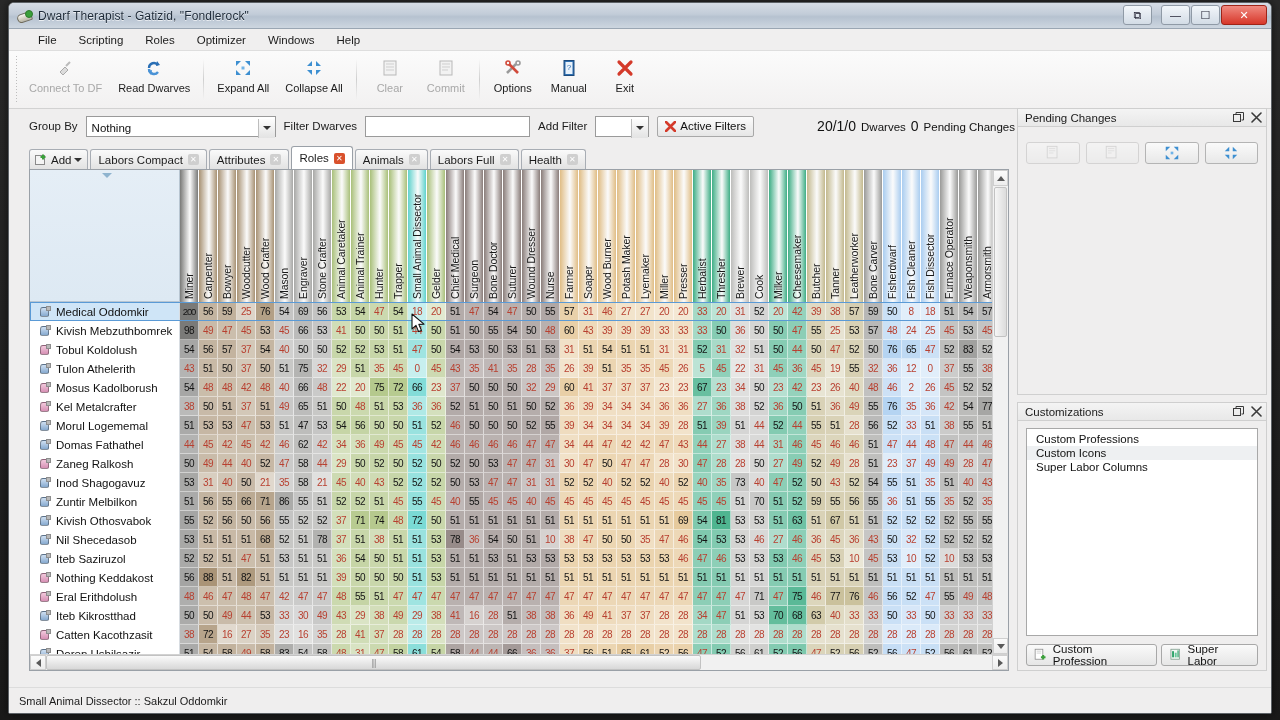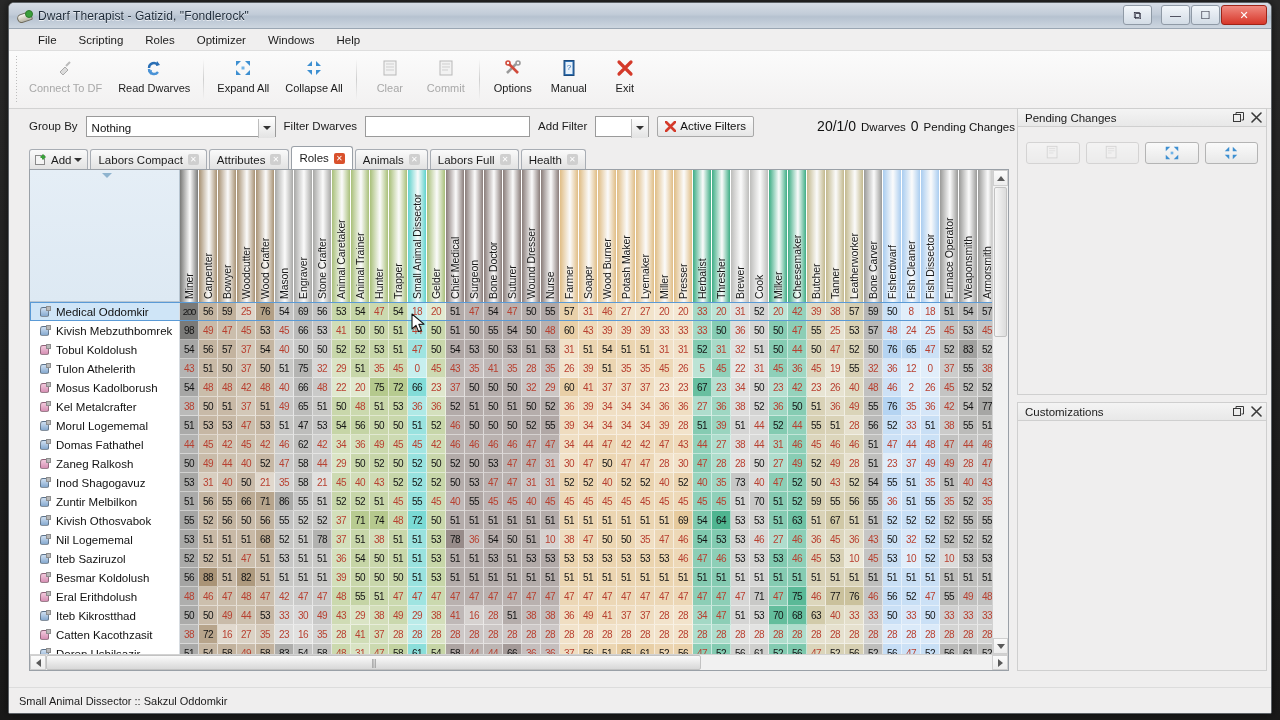--- a/index.html
+++ b/index.html
@@ -1271,21 +1271,21 @@
             <div class="cell" style="background: rgb(180, 172, 170); color: rgb(20, 20, 20);">51</div>
             <div class="cell" style="background: rgb(180, 172, 170); color: rgb(20, 20, 20);">51</div>
             <div class="cell" style="background: rgb(235, 213, 177); color: rgb(20, 20, 20);">51</div>
             <div class="cell" style="background: rgb(235, 213, 177); color: rgb(20, 20, 20);">51</div>
             <div class="cell" style="background: rgb(235, 213, 177); color: rgb(20, 20, 20);">51</div>
             <div class="cell" style="background: rgb(235, 213, 177); color: rgb(20, 20, 20);">51</div>
             <div class="cell" style="background: rgb(235, 213, 177); color: rgb(20, 20, 20);">51</div>
             <div class="cell" style="background: rgb(235, 213, 177); color: rgb(20, 20, 20);">51</div>
             <div class="cell" style="background: rgb(230, 202, 157); color: rgb(20, 20, 20);">69</div>
             <div class="cell" style="background: rgb(127, 201, 174); color: rgb(20, 20, 20);">54</div>
-            <div class="cell" style="background: rgb(79, 181, 144); color: rgb(20, 20, 20);">64</div>
+            <div class="cell" style="background: rgb(79, 181, 144); color: rgb(20, 20, 20);">81</div>
             <div class="cell" style="background: rgb(212, 212, 210); color: rgb(20, 20, 20);">53</div>
             <div class="cell" style="background: rgb(212, 212, 210); color: rgb(20, 20, 20);">53</div>
             <div class="cell" style="background: rgb(133, 203, 178); color: rgb(20, 20, 20);">51</div>
             <div class="cell" style="background: rgb(111, 194, 164); color: rgb(20, 20, 20);">63</div>
             <div class="cell" style="background: rgb(217, 210, 183); color: rgb(20, 20, 20);">51</div>
             <div class="cell" style="background: rgb(208, 200, 166); color: rgb(20, 20, 20);">67</div>
             <div class="cell" style="background: rgb(217, 210, 183); color: rgb(20, 20, 20);">51</div>
             <div class="cell" style="background: rgb(191, 191, 189); color: rgb(20, 20, 20);">51</div>
             <div class="cell" style="background: rgb(200, 223, 245); color: rgb(20, 20, 20);">52</div>
             <div class="cell" style="background: rgb(200, 223, 245); color: rgb(20, 20, 20);">52</div>
@@ -1294,21 +1294,21 @@
             <div class="cell" style="background: rgb(187, 187, 185); color: rgb(20, 20, 20);">55</div>
             <div class="cell" style="background: rgb(187, 187, 185); color: rgb(20, 20, 20);">55</div>
             <div class="cell" style="background: rgb(186, 186, 185); color: rgb(20, 20, 20);">56</div>
           </div>
           <div class="row">
             <div class="namecell">
               <span class="dicon">
                 <i style="background: linear-gradient(rgb(207, 224, 242), rgb(134, 169, 207));"></i>
                 <b></b>
               </span>
-              <span>Nil Logememal</span>
+              <span>Nil Shecedasob</span>
             </div>
             <div class="cell" style="background: rgb(168, 168, 166); color: rgb(20, 20, 20);">53</div>
             <div class="cell" style="background: rgb(200, 185, 166); color: rgb(20, 20, 20);">51</div>
             <div class="cell" style="background: rgb(200, 185, 166); color: rgb(20, 20, 20);">51</div>
             <div class="cell" style="background: rgb(200, 185, 166); color: rgb(20, 20, 20);">51</div>
             <div class="cell" style="background: rgb(186, 168, 144); color: rgb(20, 20, 20);">68</div>
             <div class="cell" style="background: rgb(199, 199, 197); color: rgb(20, 20, 20);">52</div>
             <div class="cell" style="background: rgb(200, 200, 198); color: rgb(20, 20, 20);">51</div>
             <div class="cell" style="background: rgb(178, 178, 176); color: rgb(20, 20, 20);">78</div>
             <div class="cell" style="background: rgb(211, 223, 187); color: rgb(184, 64, 48);">37</div>
@@ -1400,21 +1400,21 @@
             <div class="cell" style="background: rgb(189, 189, 187); color: rgb(20, 20, 20);">53</div>
             <div class="cell" style="background: rgb(189, 189, 187); color: rgb(20, 20, 20);">53</div>
             <div class="cell" style="background: rgb(189, 189, 187); color: rgb(20, 20, 20);">53</div>
           </div>
           <div class="row">
             <div class="namecell">
               <span class="dicon">
                 <i style="background: linear-gradient(rgb(243, 201, 221), rgb(214, 144, 180));"></i>
                 <b></b>
               </span>
-              <span>Besmar Koldolush</span>
+              <span>Nothing Keddakost</span>
             </div>
             <div class="cell" style="background: rgb(164, 164, 163); color: rgb(20, 20, 20);">56</div>
             <div class="cell" style="background: rgb(170, 148, 119); color: rgb(20, 20, 20);">88</div>
             <div class="cell" style="background: rgb(200, 185, 166); color: rgb(20, 20, 20);">51</div>
             <div class="cell" style="background: rgb(174, 154, 126); color: rgb(20, 20, 20);">82</div>
             <div class="cell" style="background: rgb(200, 185, 166); color: rgb(20, 20, 20);">51</div>
             <div class="cell" style="background: rgb(200, 200, 198); color: rgb(20, 20, 20);">51</div>
             <div class="cell" style="background: rgb(200, 200, 198); color: rgb(20, 20, 20);">51</div>
             <div class="cell" style="background: rgb(200, 200, 198); color: rgb(20, 20, 20);">51</div>
             <div class="cell" style="background: rgb(210, 222, 185); color: rgb(184, 64, 48);">39</div>
@@ -1747,20 +1747,44 @@
           <svg width="11" height="11" viewBox="0 0 11 11">
               <rect x="0.5" y="2.5" width="7" height="7" fill="none" stroke="#3a3a3a"></rect>
               <path d="M3 2.5 V0.5 H10.5 V8 H8.5" fill="none" stroke="#3a3a3a"></path>
             </svg>
           <svg width="11" height="11" viewBox="0 0 11 11">
               <path d="M1 1 L10 10 M10 1 L1 10" stroke="#3a3a3a" stroke-width="1.6" stroke-linecap="round"></path>
             </svg>
         </span>
       </div>
       <div class="dock-body" style="height:250px">
+        <div class="listbox" id="cust-list" style="height:208px; padding-top:3px;">
+            <div class="litem">Custom Professions</div>
+            <div class="litem hl">Custom Icons</div>
+            <div class="litem">Super Labor Columns</div>
+          </div>
+        <div class="dock-btnrow" id="cust-footer" style="gap:4px">
+            <div class="botbtn">
+              <svg width="14" height="14" viewBox="0 0 18 18">
+                <rect x="1.5" y="1.5" width="10" height="13" fill="#fff" stroke="#8a8a8a"></rect>
+                <path d="M3.5 4 H9.5 M3.5 6.5 H9.5" stroke="#c4c4c4"></path>
+                <path d="M12 9 V15 M9 12 H15" stroke="#3aa03a" stroke-width="2.6"></path>
+              </svg>
+              <span>Custom Profession</span>
+            </div>
+            <div class="botbtn">
+              <svg width="14" height="14" viewBox="0 0 18 18">
+                <rect x="2.5" y="1.5" width="11" height="13" fill="#f0f7f2" stroke="#7a9a88"></rect>
+                <rect x="4" y="4" width="2.5" height="8" fill="#2fa36a"></rect>
+                <rect x="7.5" y="6" width="2.5" height="6" fill="#66c79a"></rect>
+                <rect x="11" y="3" width="1.6" height="9" fill="#2fa36a"></rect>
+              </svg>
+              <span>Super Labor</span>
+            </div>
+          </div>
       </div>
     </div>
 
     <div id="statusbar">
       <span>Small Animal Dissector :: Sakzul Oddomkir</span>
     </div>
 
     <svg id="cursor" width="16" height="22" viewBox="0 0 16 22">
       <path d="M1 1 L1 16 L5 12.4 L7.6 18.6 L10.4 17.4 L7.8 11.4 L13 11.2 Z" fill="#fff" stroke="#111" stroke-width="1.1" stroke-linejoin="round"></path>
     </svg>

